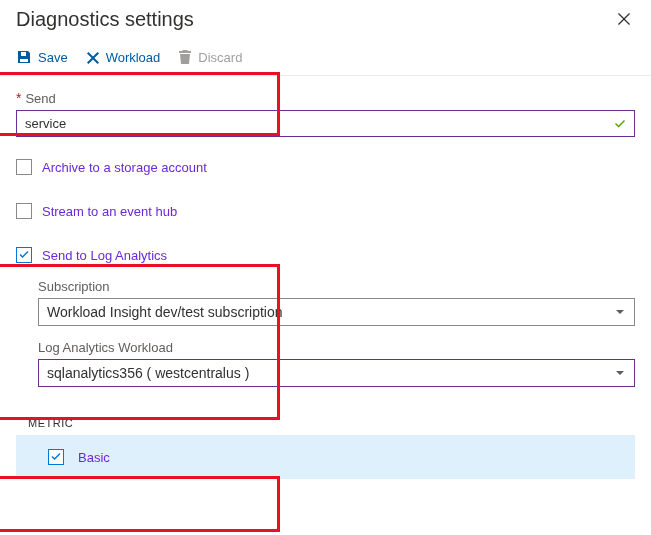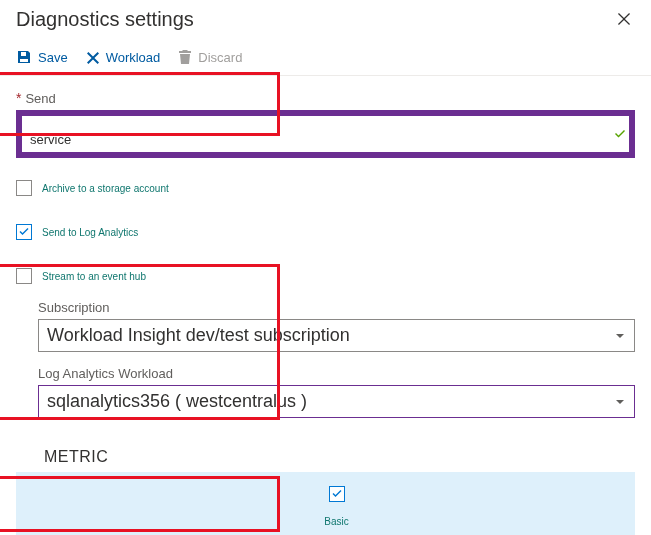--- a/index.html
+++ b/index.html
@@ -60,22 +60,22 @@
       font-size: 13px;
       color: #605e5c;
       margin-bottom: 4px;
       display: flex;
       align-items: center;
       gap: 4px;
     }
     .required-star { color: #a4262c; font-size: 14px; }
     .text-input {
       width: 100%;
-      border: 6px solid #3b82f6;
-      padding: 16px 28px 5px 8px;
+      border: 1px solid #3b82f6;
+      padding: 5px 28px 5px 8px;
       font-size: 13px;
       outline: none;
       font-family: inherit;
       color: #323130;
     }
     .text-input.valid { border-color: #6b2e91; }
     .input-wrap { position: relative; }
     .check-valid {
       position: absolute;
       right: 8px;
@@ -96,55 +96,54 @@
       background: #fff;
       display: inline-flex;
       align-items: center;
       justify-content: center;
       flex-shrink: 0;
     }
     .cb.checked {
       border-color: #0078d4;
     }
     .cb.checked svg { fill: #0078d4; }
-    .cb-label { color: #0f766e; font-size: 10px; }
+    .cb-label { color: #6d28d9; font-size: 13px; }
     .subsection {
       margin-left: 22px;
       margin-top: 16px;
       text-align: right;
     }
     .dropdown {
       width: 100%;
       border: 1px solid #8a8886;
       padding: 5px 8px;
-      font-size: 18px;
+      font-size: 14px;
       display: flex;
       justify-content: space-between;
       align-items: center;
       background: #fff;
       margin-top: 3px;
     }
     .dropdown.purple { border-color: #6b2e91; }
     .chev { fill: #605e5c; }
     .section-heading {
-      font-size: 16px;
+      font-size: 11px;
       letter-spacing: 0.5px;
       color: #323130;
       margin-top: 30px;
-      margin-left: 28px;
+      margin-left: 12px;
       margin-bottom: 6px;
       font-weight: 400;
     }
     .metric-row {
       background: #def0fb;
       padding: 14px 10px 14px 32px;
       display: flex;
       align-items: center;
       gap: 14px;
-      flex-direction: column;
     }
     
     .hl {
       position: absolute;
       border: 3px solid #e81123;
       pointer-events: none;
     }
   </style>
 </head>
 <body>
@@ -190,31 +189,31 @@
         <path d="M5.5 10.5 2 7l1-1 2.5 2.5L11 3l1 1z"></path>
       </svg>
   </div>
 
   <div class="checkbox-row">
     <span class="cb"></span>
     <span class="cb-label">Archive to a storage account</span>
   </div>
 
   <div class="checkbox-row" style="margin-top:28px;">
+    <span class="cb"></span>
+    <span class="cb-label">Stream to an event hub</span>
+  </div>
+
+  <div class="checkbox-row" style="margin-top:28px;">
     <span class="cb checked">
       <svg width="12" height="12" viewBox="0 0 12 12">
           <path d="M4.5 9 1.5 6l1-1L4.5 7 9.5 2l1 1z"></path>
         </svg>
     </span>
     <span class="cb-label">Send to Log Analytics</span>
-  </div>
-
-  <div class="checkbox-row" style="margin-top:28px;">
-    <span class="cb"></span>
-    <span class="cb-label">Stream to an event hub</span>
   </div>
 
   <div class="subsection">
     <div class="field-label">Subscription</div>
     <div class="dropdown">
       <span>Workload Insight dev/test subscription</span>
       <svg class="chev" width="12" height="12" viewBox="0 0 12 12">
           <path d="M2 4l4 4 4-4z"></path>
         </svg>
     </div>

